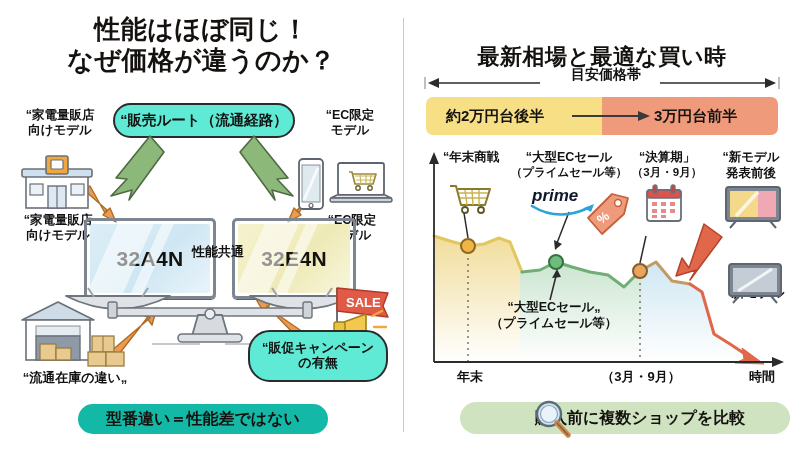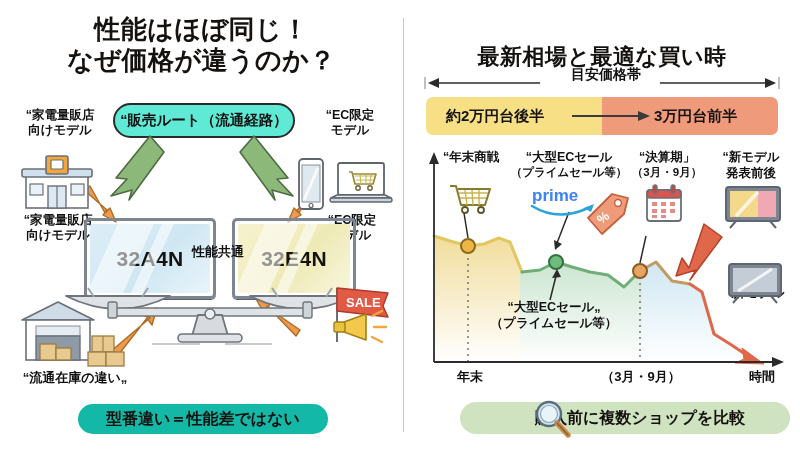--- a/index.html
+++ b/index.html
@@ -231,20 +231,24 @@
       <line x1="37" y1="4" x2="37" y2="58" stroke="#6b7078" stroke-width="2"></line>
       <path d="M37,4 L88,9 L83,22 L88,33 L37,27 Z" fill="#e05a45" stroke="#b03a28" stroke-width="1.4" stroke-linejoin="round"></path>
       <text x="46" y="23" font-family="Liberation Sans, sans-serif" font-size="13" font-weight="bold" fill="#ffffff">SALE</text>
       <path d="M44,38 L66,30 L66,56 L44,48 Z" fill="#f2c94c" stroke="#a37f16" stroke-width="1.6" stroke-linejoin="round"></path>
       <rect x="34" y="38" width="11" height="10" rx="2" fill="#e8c43f" stroke="#a37f16" stroke-width="1.4"></rect>
       <line x1="72" y1="32" x2="82" y2="27" stroke="#f2a73c" stroke-width="2.4" stroke-linecap="round"></line>
       <line x1="74" y1="43" x2="86" y2="43" stroke="#f2a73c" stroke-width="2.4" stroke-linecap="round"></line>
       <line x1="72" y1="53" x2="82" y2="58" stroke="#f2a73c" stroke-width="2.4" stroke-linecap="round"></line>
     </svg>
 
+    <div class="bubble white" style="left:248px;top:330px;width:136px;height:48px;font-size:13px;white-space:pre-line;">
+      <span style="white-space:pre-line;">“販促キャンペーン
+の有無</span>
+    </div>
 
     <div id="left-footer-pill" class="pill" style="left:78px;top:404px;width:250px;height:30px;font-size:16px;">
       <span>型番違い＝性能差ではない</span>
     </div>
   </div>
 
   <div id="right-panel" class="panel">
 
     <div id="right-title" class="title">最新相場と最適な買い時</div>
 
@@ -362,21 +366,21 @@
       </svg>
     </div>
 
     <svg style="position:absolute;left:44px;top:183px;width:44px;height:32px;" viewBox="0 0 44 32">
       <path d="M2,3 L8,3 L13,22 L37,22 L42,6 L10,6" fill="none" stroke="#8a7a2e" stroke-width="2" stroke-linejoin="round"></path>
       <path d="M11,10 L40,10 M12,15 L38,15 M17,7 L19,22 M24,7 L25,22 M31,7 L31,22" stroke="#c8b44f" stroke-width="1.4"></path>
       <circle cx="17" cy="27" r="3" fill="none" stroke="#5d5524" stroke-width="1.8"></circle>
       <circle cx="33" cy="27" r="3" fill="none" stroke="#5d5524" stroke-width="1.8"></circle>
     </svg>
 
-    <div style="position:absolute;left:128px;top:186px;font-size:17px;font-weight:bold;color:#3b82f6;">
+    <div style="position:absolute;left:128px;top:186px;font-size:17px;font-weight:bold;color:#0f172a;font-style:italic;">
       <span>prime</span>
     </div>
     <svg style="position:absolute;left:126px;top:200px;width:70px;height:22px;" viewBox="0 0 70 22">
       <path d="M2,6 Q28,22 58,8" fill="none" stroke="#2aa3d6" stroke-width="2.6" stroke-linecap="round"></path>
       <path d="M64,4 L54,8 L61,12 Z" fill="#2aa3d6"></path>
     </svg>
     <svg style="position:absolute;left:182px;top:192px;width:44px;height:44px;" viewBox="0 0 44 44">
       <path d="M26,2 L42,6 L38,22 L16,42 L2,26 Z" fill="#ef9b7b" stroke="#c2613c" stroke-width="1.8" stroke-linejoin="round"></path>
       <circle cx="32" cy="11" r="3.4" fill="#ffffff" stroke="#c2613c" stroke-width="1.5"></circle>
       <text x="13" y="30" font-family="Liberation Sans, sans-serif" font-size="13" font-weight="bold" fill="#ffffff" transform="rotate(-38 18 28)">%</text>

